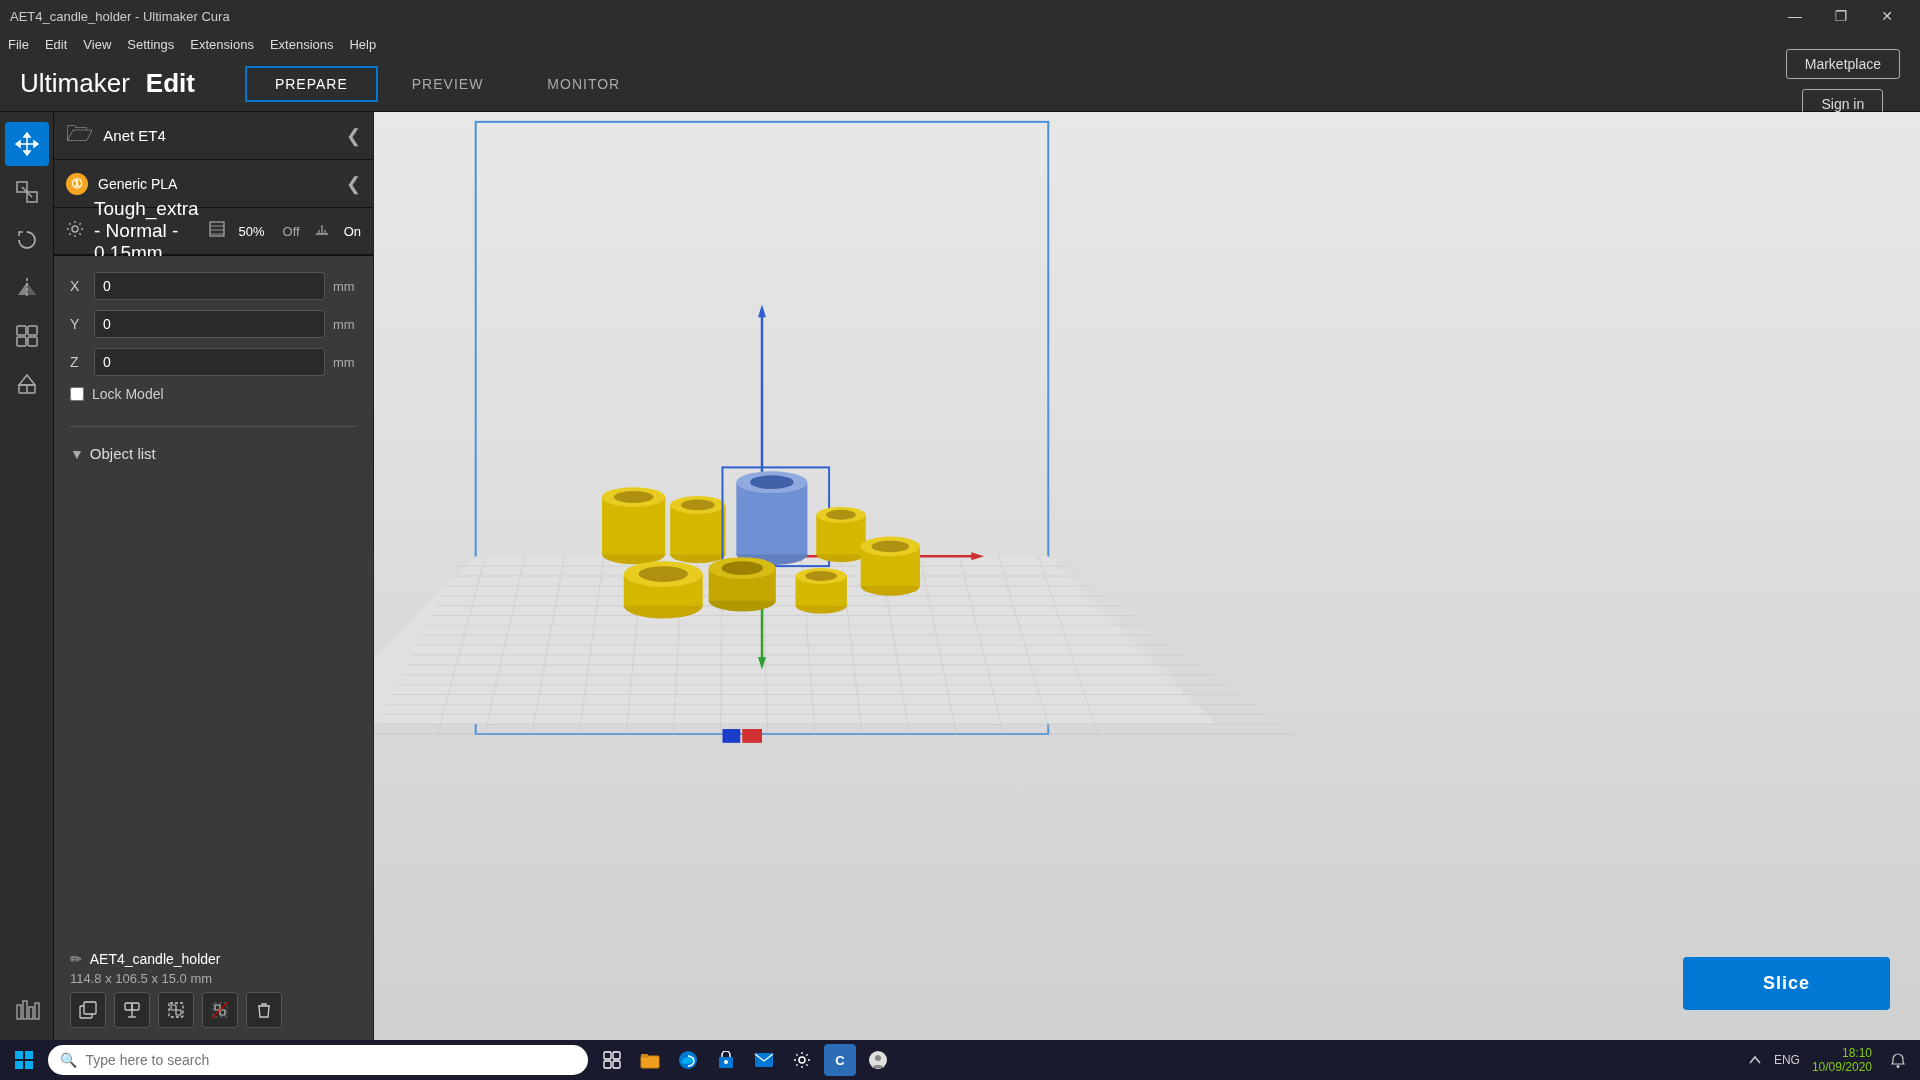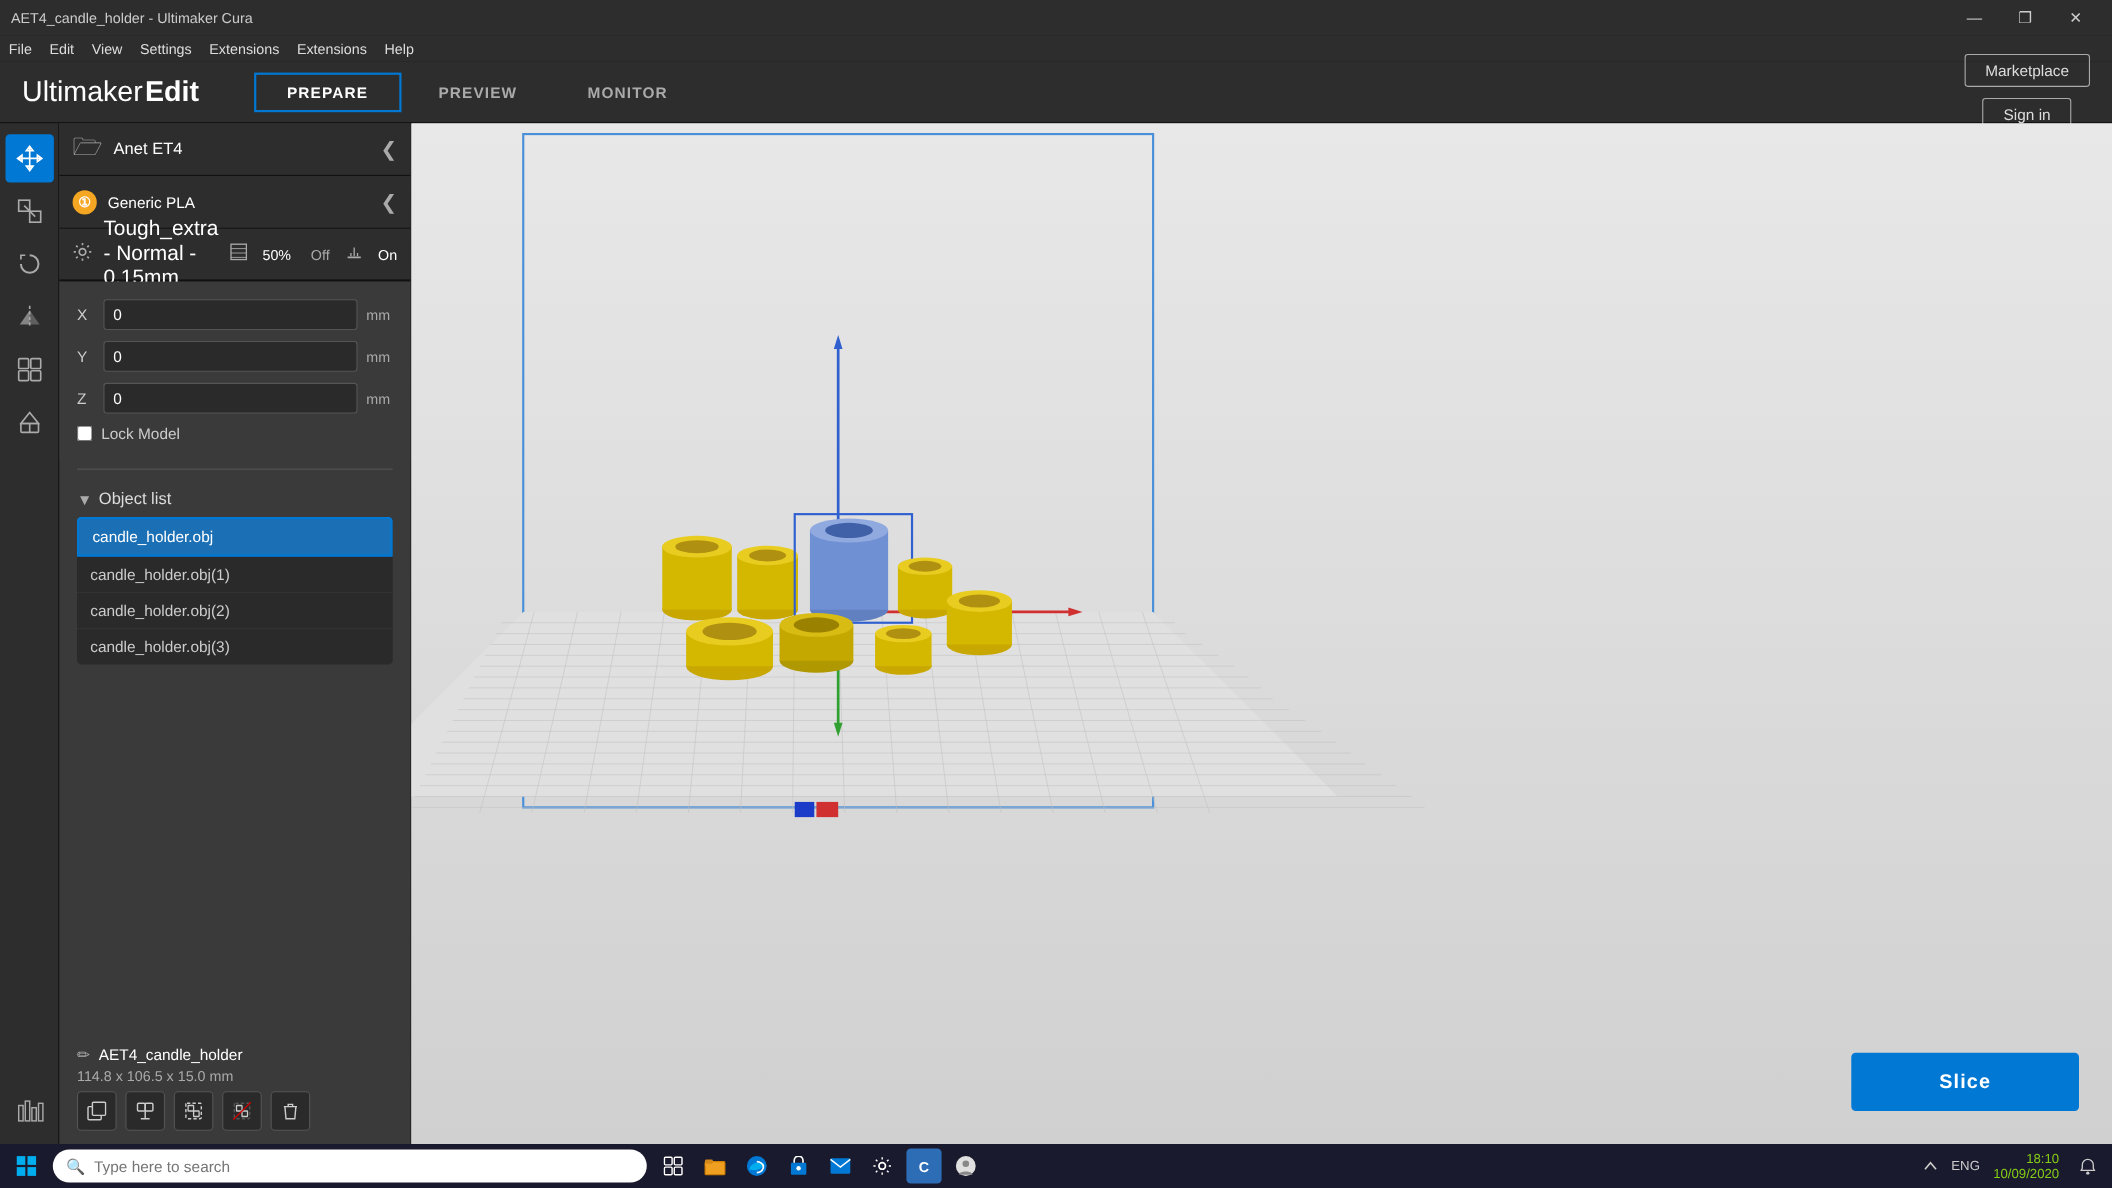--- a/index.html
+++ b/index.html
@@ -50,21 +50,21 @@
     #toolbar .nav-tabs {
       display: flex;
       gap: 4px;
       margin-left: 30px;
     }
     .nav-tab {
       padding: 8px 28px;
       border: 2px solid transparent;
       color: #aaa;
       font-size: 14px;
-      font-weight: 700;
+      font-weight: 400;
       cursor: pointer;
       letter-spacing: 1px;
     }
     .nav-tab.active {
       border: 2px solid #0078d4;
       color: #fff;
     }
     #toolbar .right-btns {
       margin-left: auto;
       display: flex;
@@ -363,21 +363,21 @@
   <span>File</span>
   <span>Edit</span>
   <span>View</span>
   <span>Settings</span>
   <span>Extensions</span>
   <span>Extensions</span>
   <span>Help</span>
 </div>
 
 <div id="toolbar">
-  <div style="display:flex; align-items:flex-end; gap:2px;">
+  <div style="display:flex; align-items:flex-end; gap:16px;">
     <span style="font-size:26px; font-weight:300; color:#fff;">Ultimaker</span>
     <span style="font-size:26px; font-weight:700; color:#fff;">Edit</span>
   </div>
   <div class="nav-tabs">
     <div class="nav-tab active">PREPARE</div>
     <div class="nav-tab">PREVIEW</div>
     <div class="nav-tab">MONITOR</div>
   </div>
   <div class="right-btns">
     <button class="btn-marketplace">Marketplace</button>
@@ -503,26 +503,20 @@
         <span class="lock-label">Lock Model</span>
       </div>
     </div>
 
     <div class="panel-separator"></div>
 
     <div id="object-list-section">
       <div class="object-list-header">
         <span class="collapse-icon">▼</span>
         <span class="object-list-title">Object list</span>
-      </div>
-      <div class="object-list-items">
-        <div class="object-item selected">candle_holder.obj</div>
-        <div class="object-item">candle_holder.obj(1)</div>
-        <div class="object-item">candle_holder.obj(2)</div>
-        <div class="object-item">candle_holder.obj(3)</div>
       </div>
     </div>
 
     <div id="object-info">
       <div class="obj-name-row">
         <span class="obj-edit-icon">✏</span>
         <span class="obj-name">AET4_candle_holder</span>
       </div>
       <div class="obj-dims">114.8 x 106.5 x 15.0 mm</div>
       <div class="obj-actions">

